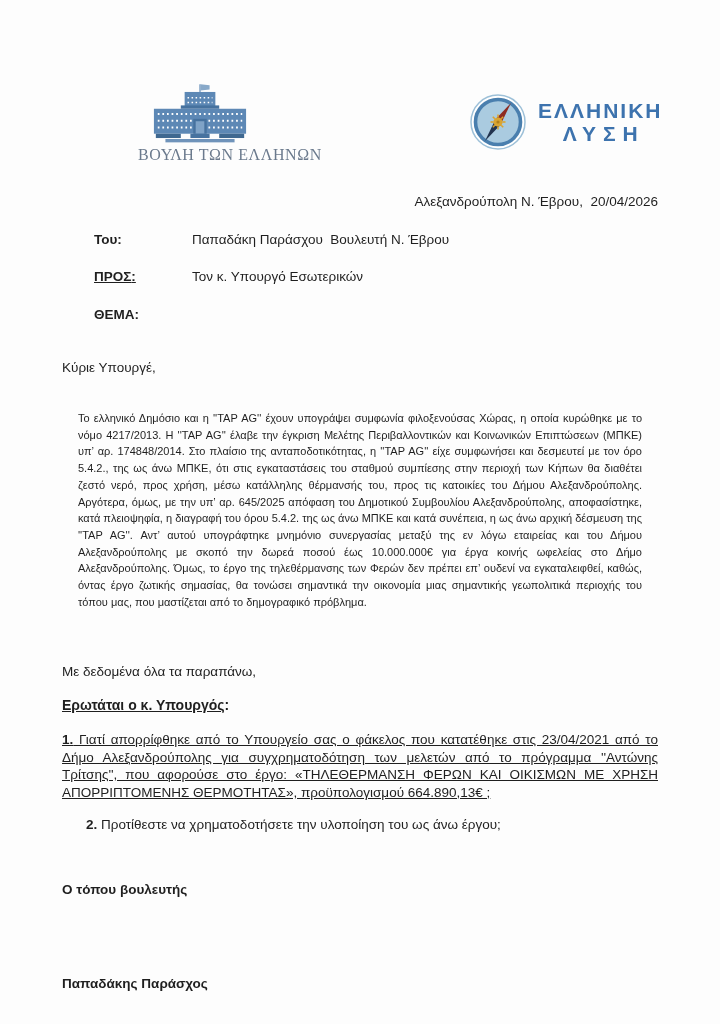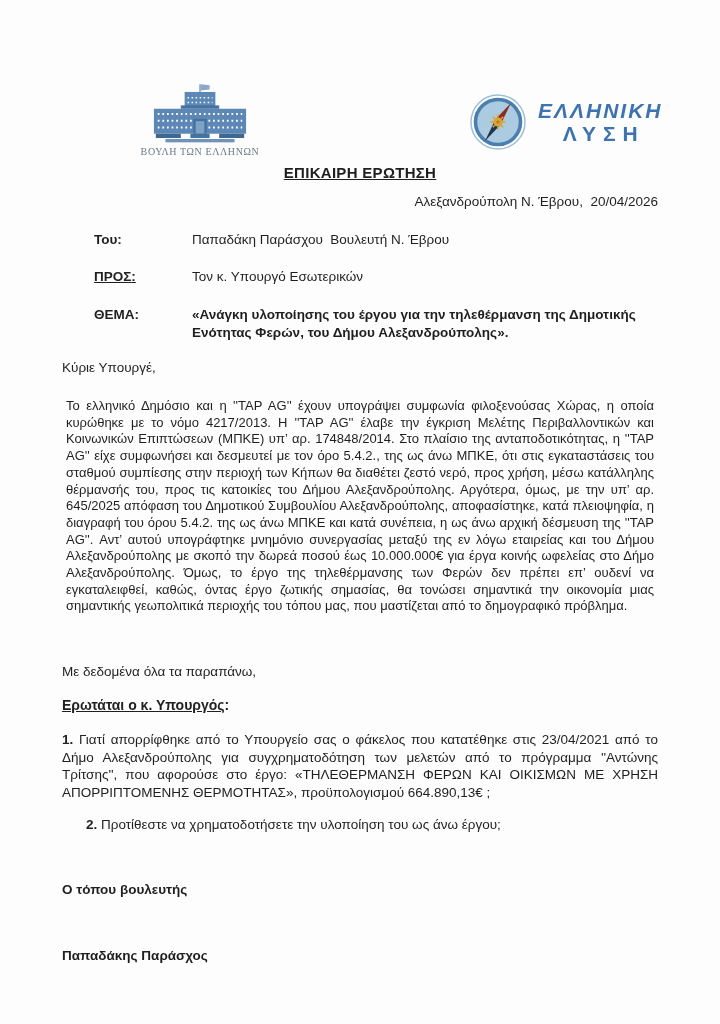--- a/index.html
+++ b/index.html
@@ -11,51 +11,51 @@
     font-family:"Liberation Sans","DejaVu Sans",sans-serif;
     color:#1f1f1f;
     overflow:hidden;
   }
   
   .parliament-logo{position:absolute;left:138px;top:84px;width:124px;text-align:center;}
   .parliament-logo svg{display:block;margin:0 auto;}
   .parliament-caption{
     margin-top:0;
     font-family:"Liberation Serif","DejaVu Serif",serif;
-    font-size:10px;letter-spacing:0.6px;color:#6b7a8d;white-space:nowrap;
+    font-size:16px;letter-spacing:0.6px;color:#6b7a8d;white-space:nowrap;
   }
   .party-logo{position:absolute;left:470px;top:94px;display:flex;align-items:center;gap:12px;}
   .party-name{color:#3d73ae;font-weight:bold;font-size:21px;line-height:23px;text-align:center;}
-  .party-name .l1{letter-spacing:2px;font-style:italic;}
+  .party-name .l1{letter-spacing:2px;}
   .party-name .l2{letter-spacing:7px;text-indent:7px;}
   
   .abs{position:absolute;left:62px;right:62px;}
   .title{top:164px;text-align:center;font-size:15px;font-weight:bold;}
   .title span{text-decoration:underline;letter-spacing:0.3px;}
   .dateline{top:194px;text-align:right;font-size:13.5px;white-space:pre-wrap;}
   .row{display:flex;font-size:13.5px;line-height:17.5px;margin-left:32px;}
   .row .lbl{flex:0 0 98px;font-weight:bold;}
   .row-from{top:231px;}
   .row-to{top:268px;}
   .row-to .lbl span{text-decoration:underline;}
   .row-subject{top:306px;}
   .row-subject .val{font-weight:bold;}
   .val{flex:1;white-space:pre-wrap;}
   .salutation{top:360px;font-size:13.5px;}
-  .body-par{top:394px;font-size:13px;line-height:16.7px;text-align:justify;margin:4px;}
+  .body-par{top:394px;font-size:11px;line-height:16.7px;text-align:justify;margin:16px;}
   .transition{top:664px;font-size:13.5px;}
   .q-heading{top:697px;font-size:14px;font-weight:bold;}
   .q-heading .u{text-decoration:underline;}
   .question{font-size:13.5px;line-height:17.6px;text-align:justify;margin:0;}
-  .q1{top:731px;}
+  .q1{top:731px;text-decoration:underline;}
   .q2{top:816px;margin-left:24px;}
   .qnum{font-weight:bold;}
   .sig{font-size:13.5px;font-weight:bold;}
   .sig-role{top:882px;}
-  .sig-name{top:948px;}
+  .sig-name{top:976px;}
 </style>
 </head>
 <body>
 
 <div class="page">
 
   <div class="parliament-logo">
     <svg width="96" height="62" viewBox="0 0 100 64">
       <rect x="49.4" y="0" width="1.2" height="8" fill="#5d88b5"></rect>
       <polygon points="50.5,0 60,1 60,5.5 50.5,6.5" fill="#88a9c9"></polygon>
@@ -95,39 +95,35 @@
       </g>
       <circle cx="28" cy="28" r="4.6" fill="#d9a431"></circle>
       <circle cx="28" cy="28" r="1.6" fill="#b07f1d"></circle>
     </svg>
     <div class="party-name">
       <div class="l1">ΕΛΛΗΝΙΚΗ</div>
       <div class="l2">ΛΥΣΗ</div>
     </div>
   </div>
 
-  <div class="abs title">
-    <span>ΕΠΙΚΑΙΡΗ ΕΡΩΤΗΣΗ</span>
-  </div>
 
   <div class="abs dateline">Αλεξανδρούπολη Ν. Έβρου,  20/04/2026</div>
 
   <div class="abs row row-from">
     <span class="lbl">Του:</span>
     <span class="val">Παπαδάκη Παράσχου  Βουλευτή Ν. Έβρου</span>
   </div>
 
   <div class="abs row row-to">
     <span class="lbl"><span>ΠΡΟΣ</span><span>:</span></span>
     <span class="val">Τον κ. Υπουργό Εσωτερικών</span>
   </div>
 
   <div class="abs row row-subject">
     <span class="lbl">ΘΕΜΑ:</span>
-    <span class="val">«Ανάγκη υλοποίησης του έργου για την τηλεθέρμανση της Δημοτικής Ενότητας Φερών, του Δήμου Αλεξανδρούπολης».</span>
   </div>
 
   <div class="abs salutation">Κύριε Υπουργέ,</div>
 
   <p class="abs body-par">Το ελληνικό Δημόσιο και η ''TAP AG'' έχουν υπογράψει συμφωνία φιλοξενούσας Χώρας, η οποία κυρώθηκε με το νόμο 4217/2013. Η ''TAP AG'' έλαβε την έγκριση Μελέτης Περιβαλλοντικών και Κοινωνικών Επιπτώσεων (ΜΠΚΕ) υπ’ αρ. 174848/2014. Στο πλαίσιο της ανταποδοτικότητας, η ''TAP AG'' είχε συμφωνήσει και δεσμευτεί με τον όρο 5.4.2., της ως άνω ΜΠΚΕ, ότι στις εγκαταστάσεις του σταθμού συμπίεσης στην περιοχή των Κήπων θα διαθέτει ζεστό νερό, προς χρήση, μέσω κατάλληλης θέρμανσής του, προς τις κατοικίες του Δήμου Αλεξανδρούπολης. Αργότερα, όμως, με την υπ’ αρ. 645/2025 απόφαση του Δημοτικού Συμβουλίου Αλεξανδρούπολης, αποφασίστηκε, κατά πλειοψηφία, η διαγραφή του όρου 5.4.2. της ως άνω ΜΠΚΕ και κατά συνέπεια, η ως άνω αρχική δέσμευση της ''TAP AG''. Αντ’ αυτού υπογράφτηκε μνημόνιο συνεργασίας μεταξύ της εν λόγω εταιρείας και του Δήμου Αλεξανδρούπολης με σκοπό την δωρεά ποσού έως 10.000.000€ για έργα κοινής ωφελείας στο Δήμο Αλεξανδρούπολης. Όμως, το έργο της τηλεθέρμανσης των Φερών δεν πρέπει επ’ ουδενί να εγκαταλειφθεί, καθώς, όντας έργο ζωτικής σημασίας, θα τονώσει σημαντικά την οικονομία μιας σημαντικής γεωπολιτικά περιοχής του τόπου μας, που μαστίζεται από το δημογραφικό πρόβλημα.</p>
 
   <div class="abs transition">Με δεδομένα όλα τα παραπάνω,</div>
 
   <div class="abs q-heading">
     <span class="u">Ερωτάται ο κ. Υπουργός</span><span>:</span>

